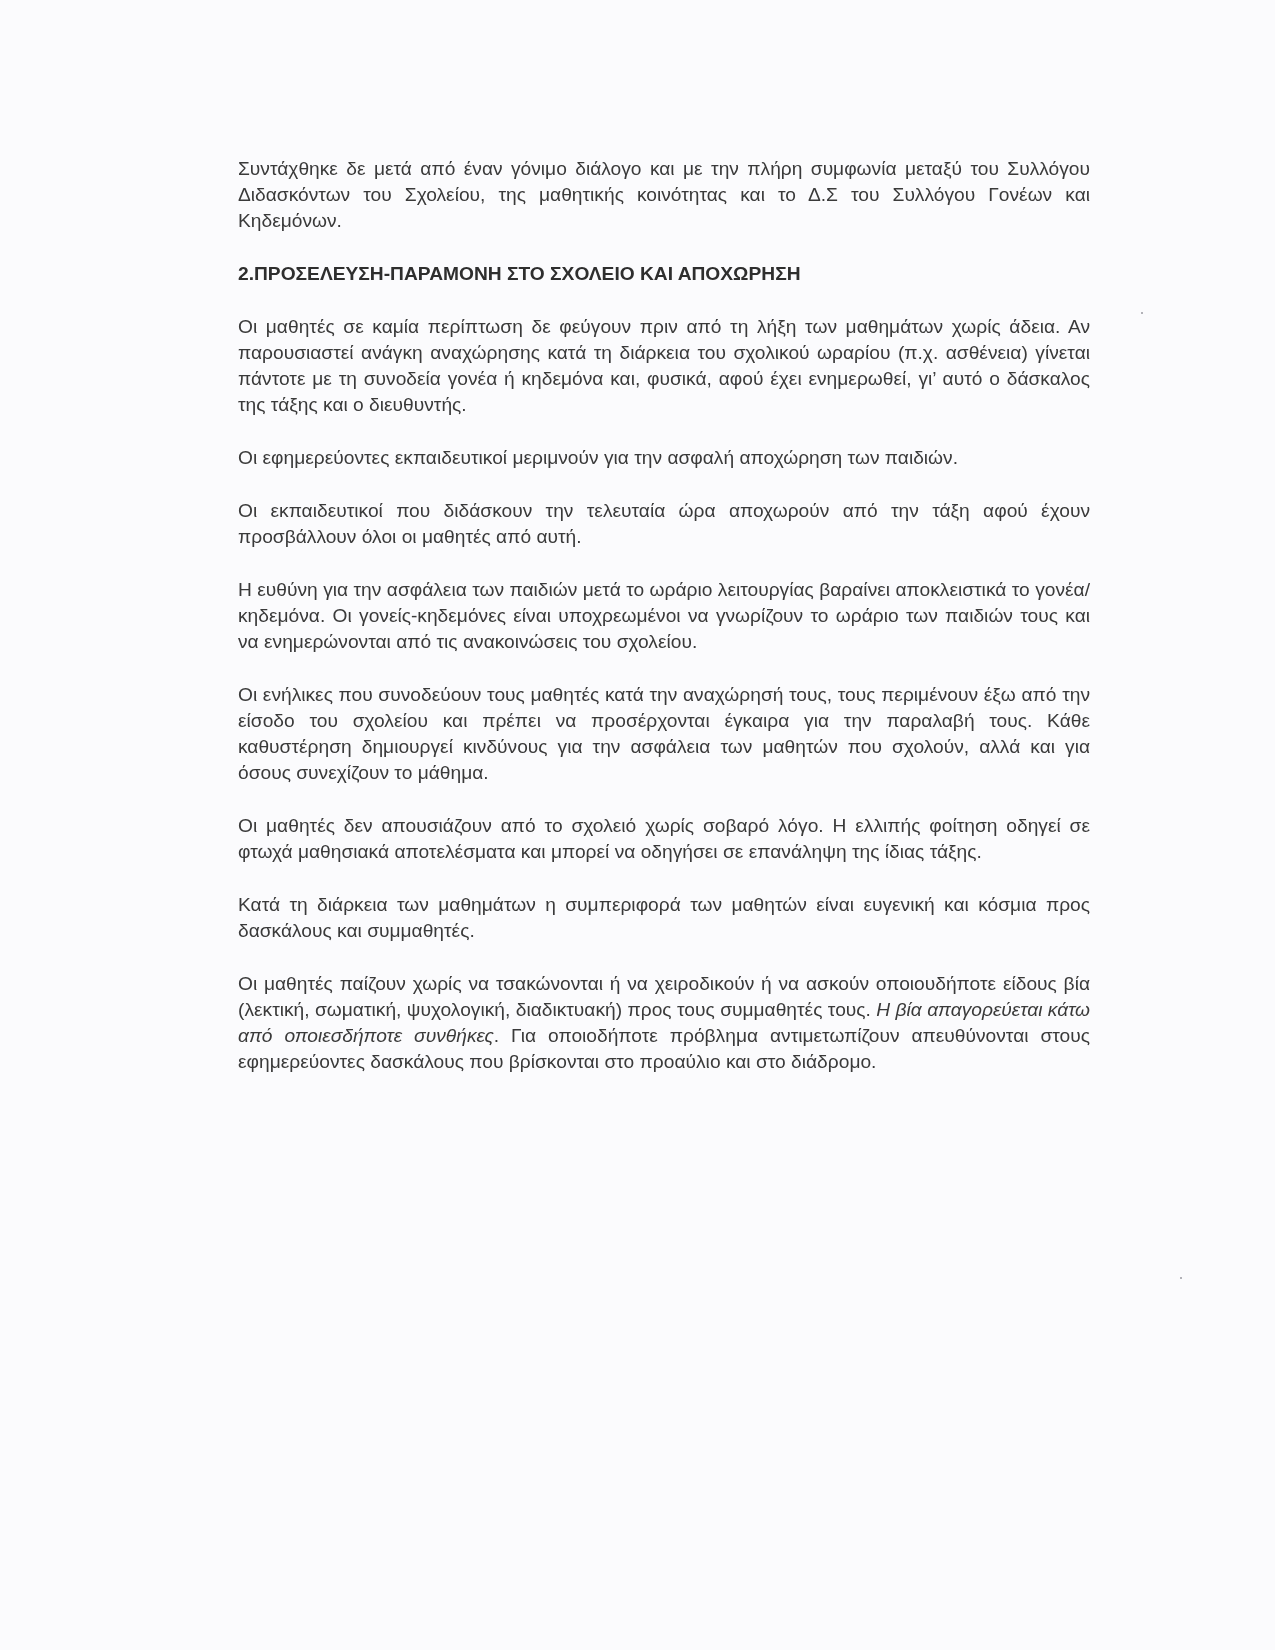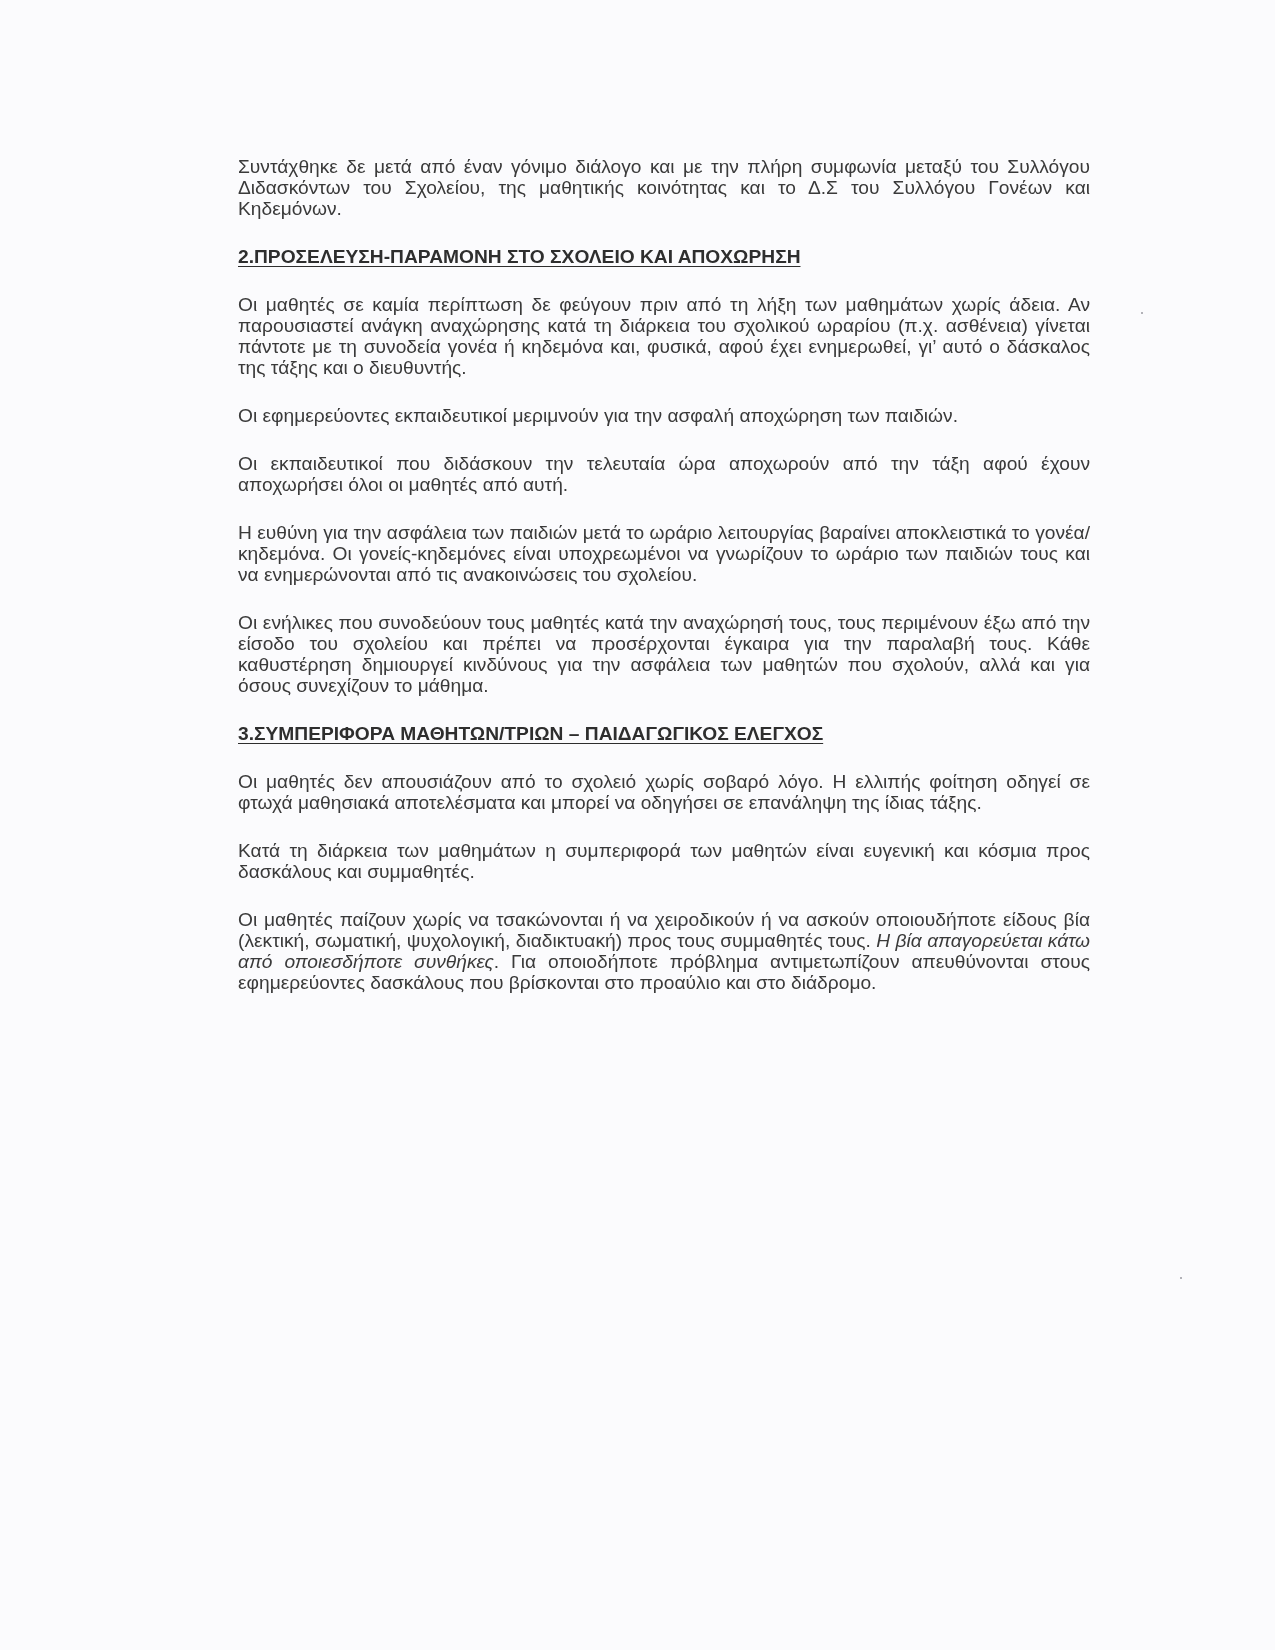--- a/index.html
+++ b/index.html
@@ -14,27 +14,26 @@
     }
     .page {
       position: absolute;
       left: 238px;
       top: 156px;
       width: 852px;
     }
     p, h2 {
       margin: 0;
       font-size: 19.2px;
-      line-height: 21px;
+      line-height: 26px;
       text-align: justify;
       text-align-last: left;
     }
     h2 {
       font-weight: bold;
-      text-decoration: underline;
       text-underline-offset: 3px;
       color: #2e2e2e;
     }
     .gap { margin-top: 27px; }
     em { font-style: italic; }
     .speck {
       position: absolute;
       width: 2px; height: 2px;
       background: #9a9aa0;
       border-radius: 50%;
@@ -43,25 +42,24 @@
 </head>
 <body>
 
 <div class="page">
   <p>Συντάχθηκε δε μετά από έναν γόνιμο διάλογο και με την πλήρη συμφωνία μεταξύ του Συλλόγου Διδασκόντων του Σχολείου, της μαθητικής κοινότητας και το Δ.Σ του Συλλόγου Γονέων και Κηδεμόνων.</p>
 
   <h2 class="gap">2.ΠΡΟΣΕΛΕΥΣΗ-ΠΑΡΑΜΟΝΗ ΣΤΟ ΣΧΟΛΕΙΟ ΚΑΙ ΑΠΟΧΩΡΗΣΗ</h2>
 
   <p class="gap">Οι μαθητές σε καμία περίπτωση δε φεύγουν πριν από τη λήξη των μαθημάτων χωρίς άδεια. Αν παρουσιαστεί ανάγκη αναχώρησης κατά τη διάρκεια του σχολικού ωραρίου (π.χ. ασθένεια) γίνεται πάντοτε με τη συνοδεία γονέα ή κηδεμόνα και, φυσικά, αφού έχει ενημερωθεί, γι’  αυτό ο δάσκαλος της τάξης και ο διευθυντής.</p>
   <p class="gap">Οι εφημερεύοντες εκπαιδευτικοί μεριμνούν  για την ασφαλή αποχώρηση των παιδιών.</p>
-  <p class="gap">Οι εκπαιδευτικοί που διδάσκουν την τελευταία ώρα αποχωρούν από την τάξη αφού έχουν αποχωρήσει όλοι οι μαθητές από αυτή.</p>
+  <p class="gap">Οι εκπαιδευτικοί που διδάσκουν την τελευταία ώρα αποχωρούν από την τάξη αφού έχουν προσβάλλουν όλοι οι μαθητές από αυτή.</p>
   <p class="gap">Η ευθύνη για την ασφάλεια των παιδιών μετά το ωράριο λειτουργίας βαραίνει αποκλειστικά το γονέα/κηδεμόνα. Οι γονείς-κηδεμόνες είναι υποχρεωμένοι να γνωρίζουν το ωράριο των παιδιών τους και να ενημερώνονται από τις ανακοινώσεις του σχολείου.</p>
   <p class="gap">Οι ενήλικες που συνοδεύουν τους μαθητές κατά την αναχώρησή τους, τους περιμένουν έξω από την είσοδο του σχολείου και πρέπει να προσέρχονται έγκαιρα για την παραλαβή τους. Κάθε καθυστέρηση δημιουργεί κινδύνους για την ασφάλεια των μαθητών που σχολούν, αλλά και για όσους συνεχίζουν το μάθημα.</p>
 
-  <h2 class="gap">3.ΣΥΜΠΕΡΙΦΟΡΑ ΜΑΘΗΤΩΝ/ΤΡΙΩΝ – ΠΑΙΔΑΓΩΓΙΚΟΣ ΕΛΕΓΧΟΣ</h2>
 
   <p class="gap">Οι μαθητές δεν απουσιάζουν από το σχολειό χωρίς σοβαρό λόγο. Η ελλιπής φοίτηση οδηγεί σε φτωχά μαθησιακά αποτελέσματα και μπορεί να οδηγήσει σε επανάληψη της ίδιας τάξης.</p>
   <p class="gap">Κατά τη διάρκεια των μαθημάτων η συμπεριφορά των μαθητών  είναι ευγενική και κόσμια προς δασκάλους και συμμαθητές.</p>
   <p class="gap"><span>Οι μαθητές παίζουν χωρίς να τσακώνονται ή να χειροδικούν ή να ασκούν οποιουδήποτε είδους βία (λεκτική, σωματική, ψυχολογική, διαδικτυακή) προς τους συμμαθητές τους. </span><em>Η βία απαγορεύεται κάτω από οποιεσδήποτε συνθήκες</em><span>. Για οποιοδήποτε πρόβλημα αντιμετωπίζουν απευθύνονται στους εφημερεύοντες δασκάλους που βρίσκονται στο προαύλιο και στο διάδρομο.</span></p>
 </div>
 
 <div class="speck" style="left:1141px; top:312px;"></div>
 <div class="speck" style="left:1180px; top:1277px;"></div>
 
 </body></html>

